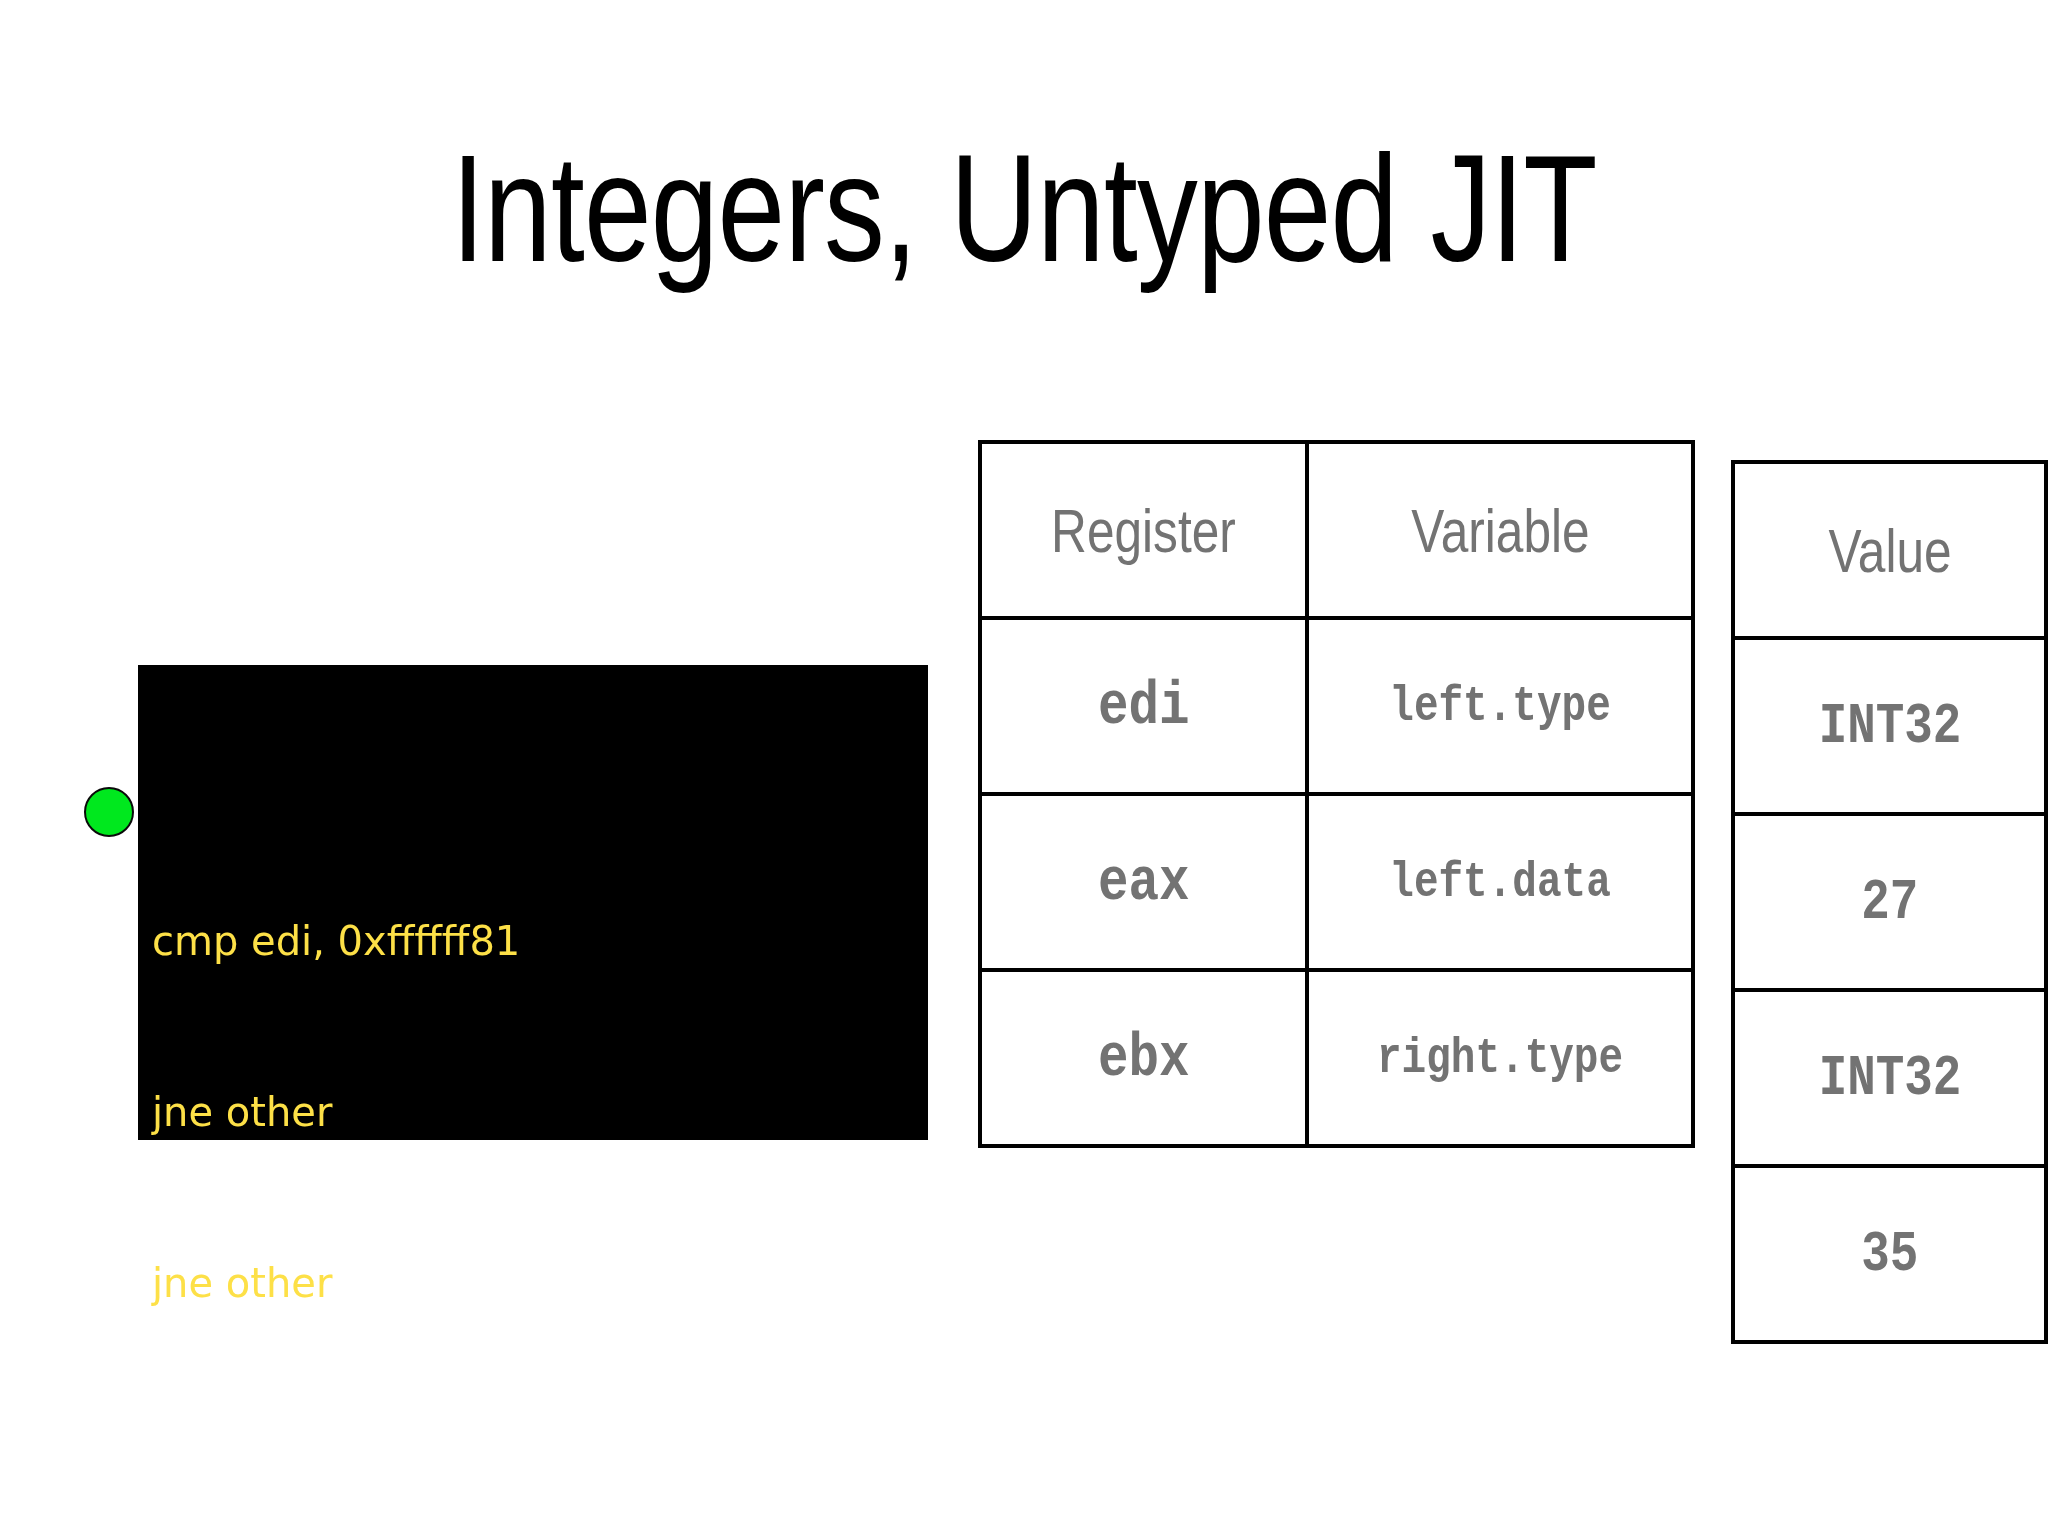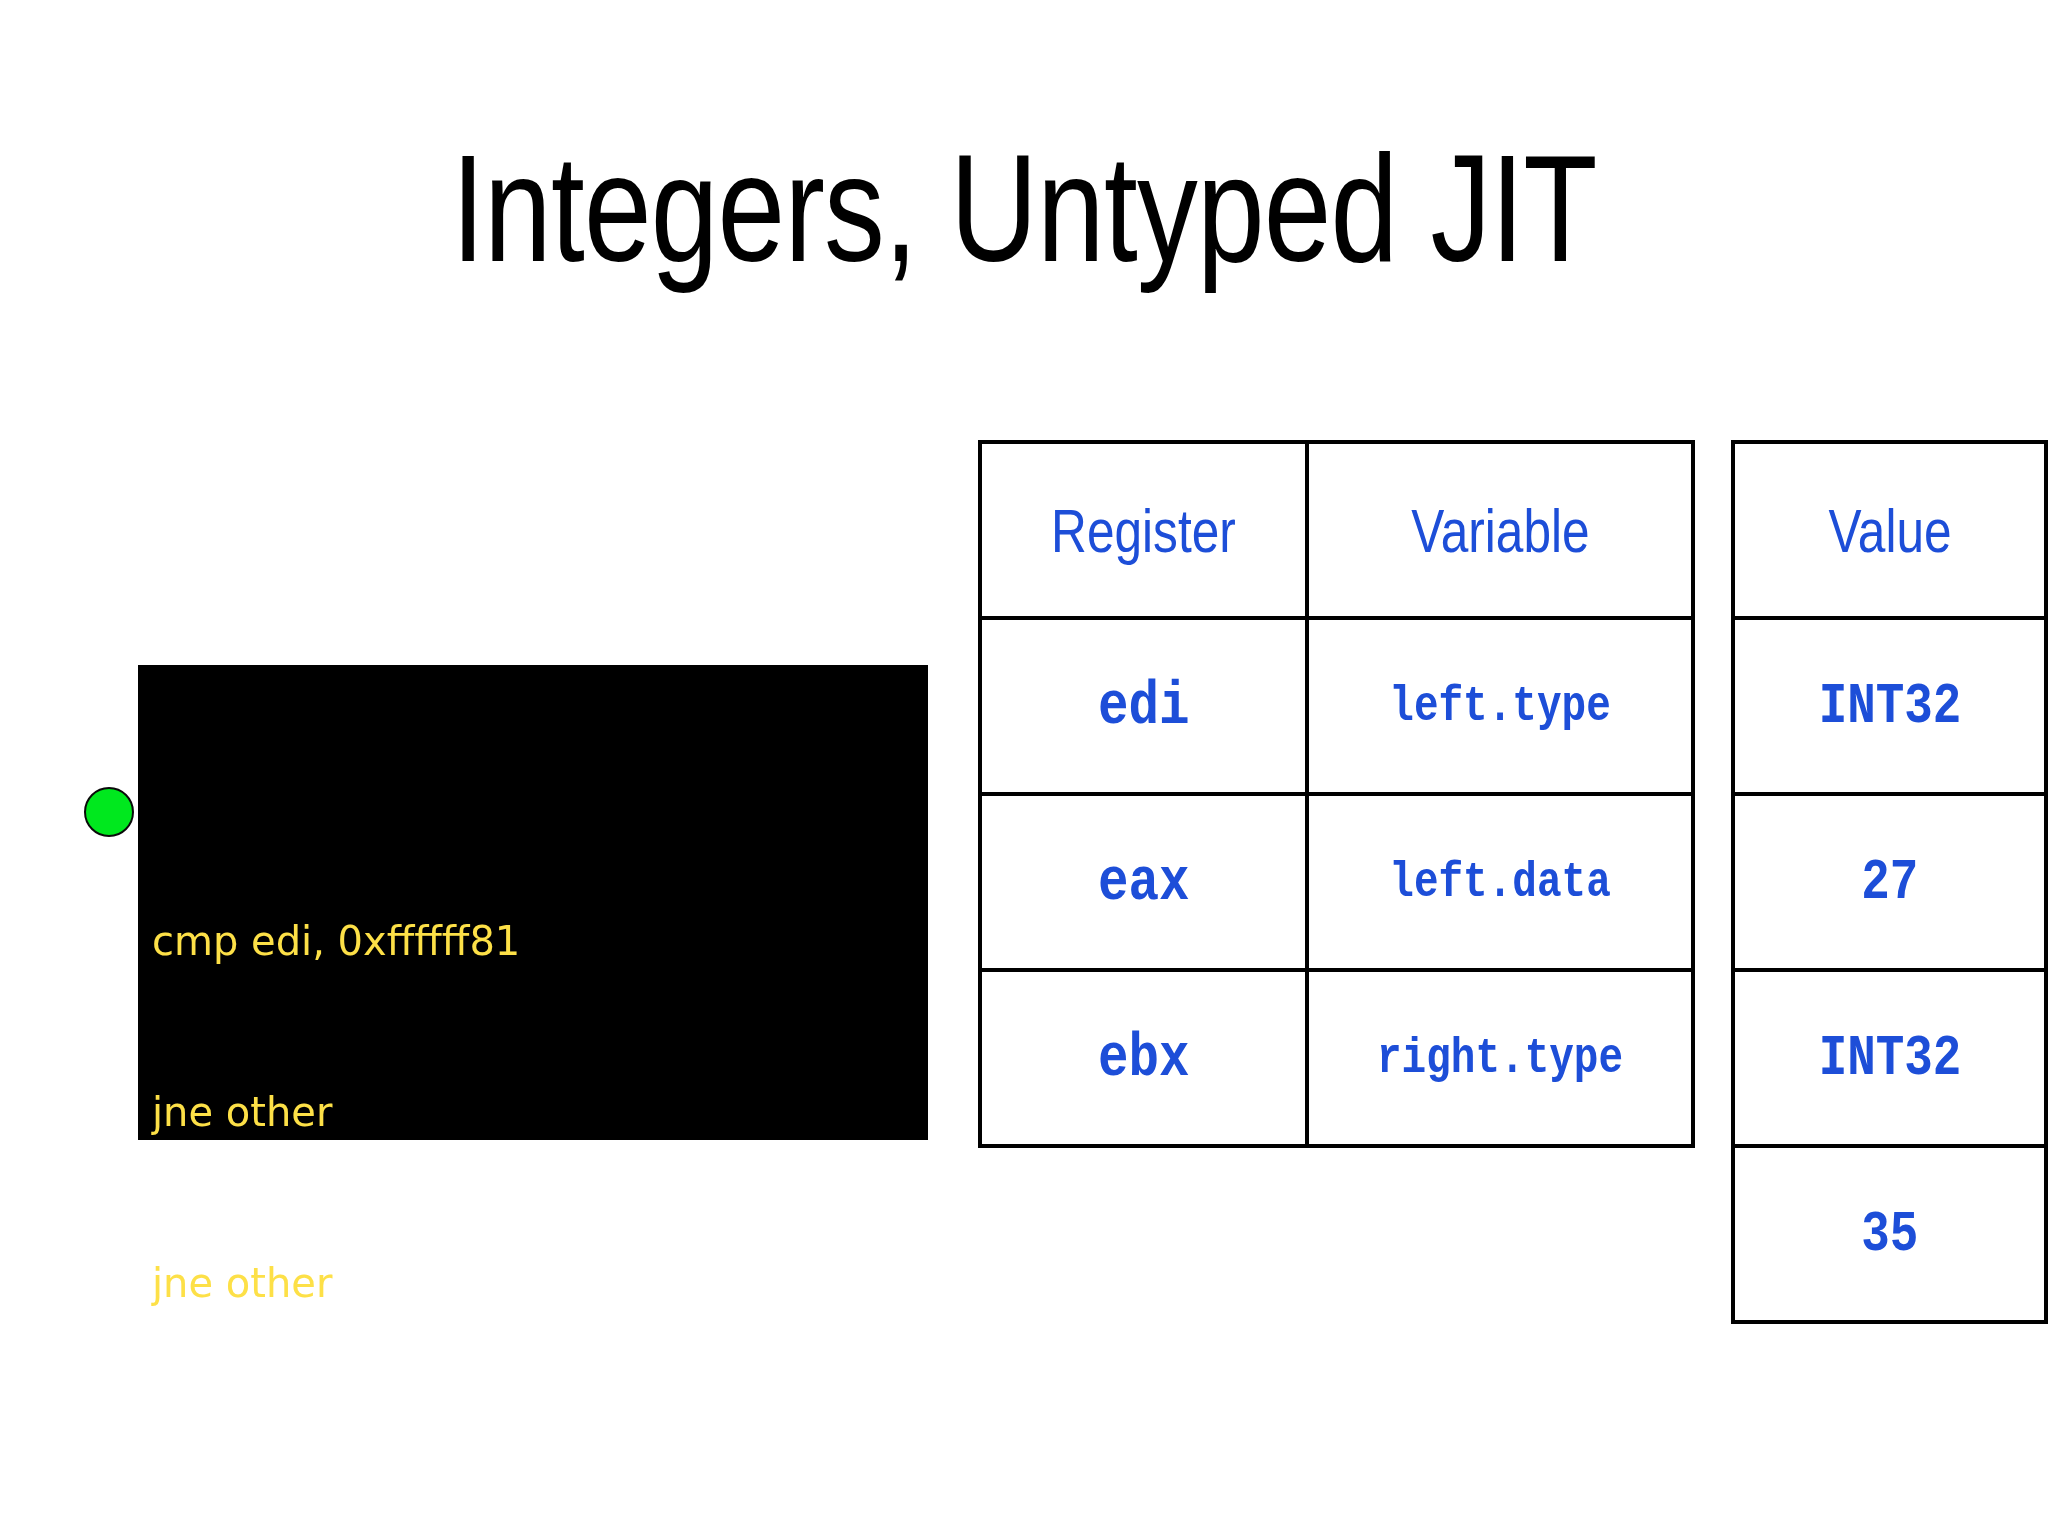--- a/index.html
+++ b/index.html
@@ -92,21 +92,21 @@
   table.reg-table {
     border-collapse: collapse;
     table-layout: fixed;
   }
   table.reg-table td,
   table.reg-table th {
     border: 4px solid #000000;
     text-align: center;
     vertical-align: middle;
     padding: 0;
-    color: #1d4ed8;
+    color: #737373;
   }
   
   .hdr-cell {
     height: 172px;
     font-weight: 400;
     font-size: 62px;
     font-family: "Liberation Sans", sans-serif;
   }
   .hdr-cell span {
     display: inline-block;
@@ -123,21 +123,21 @@
     transform: scaleX(0.82);
   }
   .c-register span { font-size: 62px; }
   .c-variable span { font-size: 50px; }
   .c-value    span { font-size: 58px; }
 
   .col-register { width: 336px; }
   .col-variable { width: 394px; }
   .col-value    { width: 320px; }
 
-  #value-table { margin-left: 36px; }
+  #value-table { margin-left: 36px; margin-top: 20px; }
 </style>
 </head>
 <body>
 
 <div id="slide">
 
   <div id="slide-title">Integers, Untyped JIT</div>
 
   <div id="code-block">
     <div id="code-lines">

